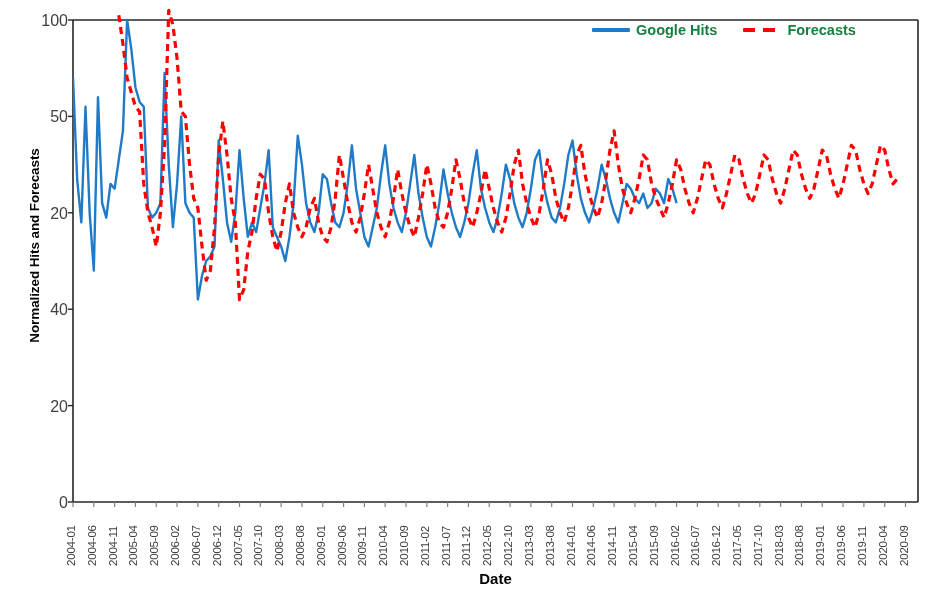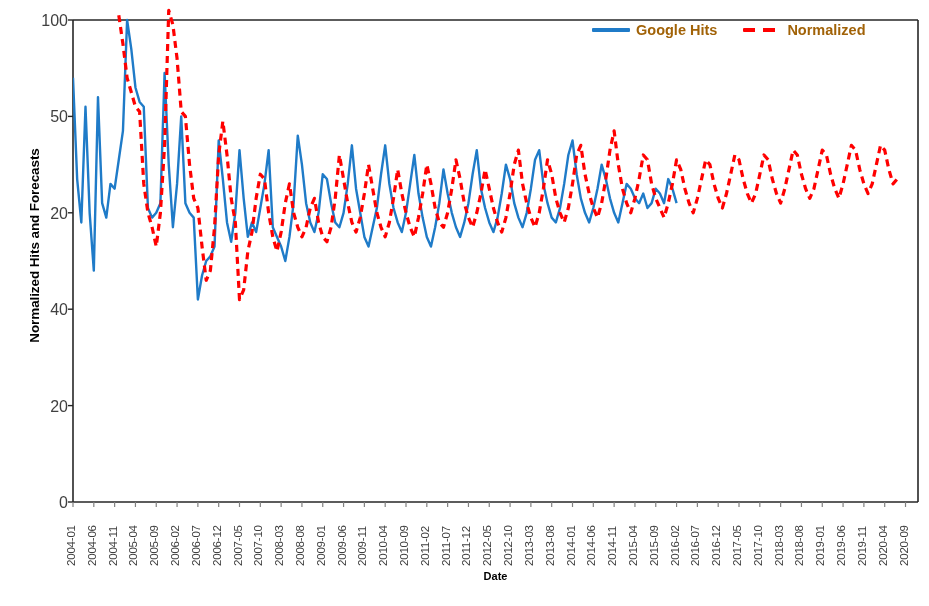--- a/index.html
+++ b/index.html
@@ -29,21 +29,21 @@
     font-weight: bold;
     color: #000000;
     letter-spacing: -0.1px;
   }
   .x-axis-title {
     position: absolute;
     left: 73px;
     top: 570px;
     width: 845px;
     text-align: center;
-    font-size: 11px;
+    font-size: 15px;
     font-weight: bold;
     color: #000000;
   }
   .y-tick-label {
     position: absolute;
     right: 0;
     width: 46px;
     text-align: right;
     font-size: 16px;
     color: #404040;
@@ -75,21 +75,21 @@
   }
   .legend {
     position: absolute;
     left: 592px;
     top: 22px;
     display: flex;
     align-items: center;
     gap: 26px;
     font-size: 14.5px;
     font-weight: bold;
-    color: #a16207;
+    color: #15803d;
   }
   .legend-item {
     display: flex;
     align-items: center;
     gap: 6px;
   }
   .legend-swatch-solid {
     display: inline-block;
     width: 38px;
     height: 4px;
@@ -231,17 +231,17 @@
       </g>
   </svg>
 
   <div class="legend">
     <div class="legend-item">
       <span class="legend-swatch-solid" id="legend-swatch-0" style="background: rgb(31, 123, 200);"></span>
       <span>Google Hits</span>
     </div>
     <div class="legend-item">
       <span class="legend-swatch-dashed" id="legend-swatch-1" style="color: rgb(255, 0, 0);"></span>
-      <span>Normalized</span>
+      <span>Forecasts</span>
     </div>
   </div>
 
 </div>
 
 </body></html>

